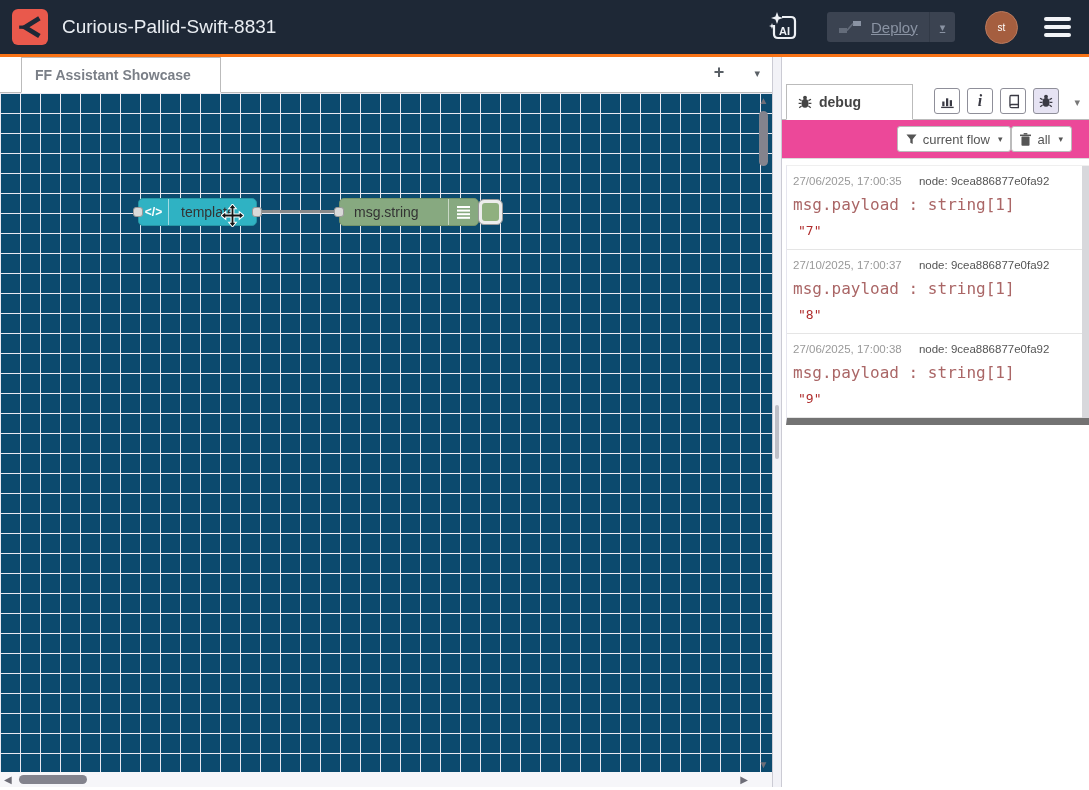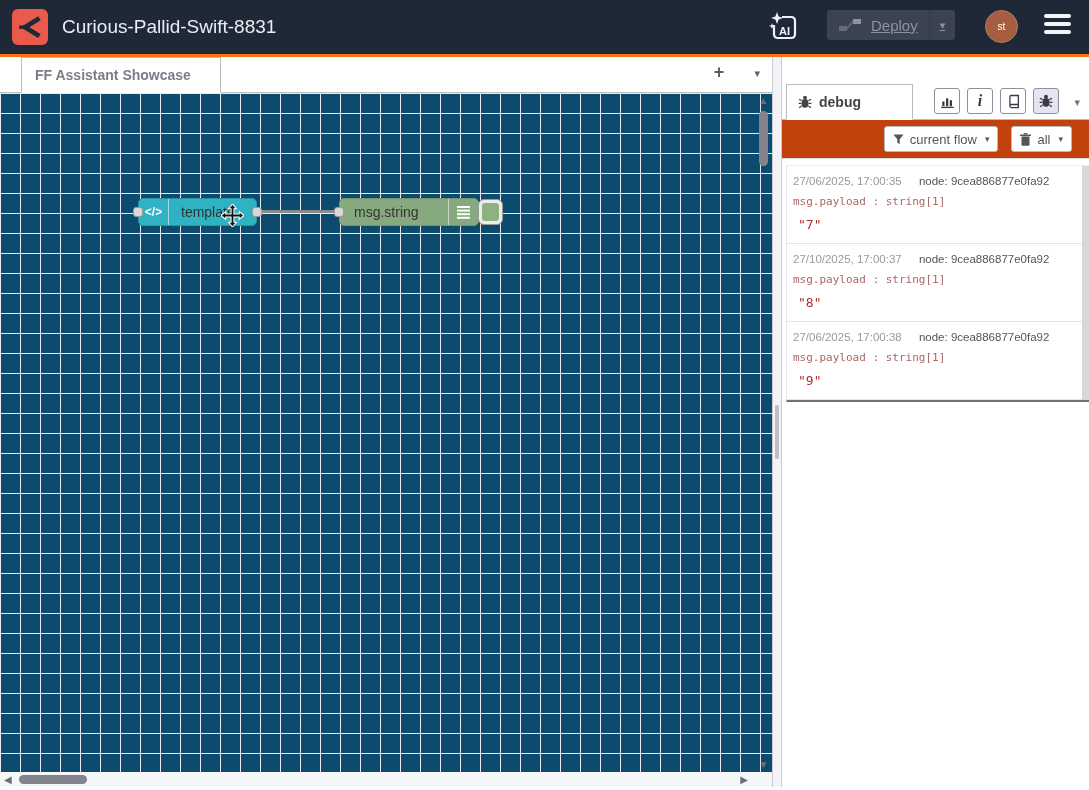--- a/index.html
+++ b/index.html
@@ -6,21 +6,21 @@
   html,body { width: 1089px; height: 790px; overflow: hidden;
     font-family: "Liberation Sans", sans-serif; background: #fff; }
 
   
   .header { height: 57px; background: #1e2836; border-bottom: 3px solid #f97316;
     display: flex; align-items: center; padding: 0 16px 0 12px; }
   .logo { width: 36px; height: 36px; background: #e9594c; border-radius: 6px;
     display: flex; align-items: center; justify-content: center; flex: none; }
   .app-title { color: #e9edf2; font-size: 19px; margin-left: 14px; flex: 1;
     white-space: nowrap; overflow: hidden; }
-  .hdr-right { display: flex; }
+  .hdr-right { display: flex; align-items: center; }
   .ai-btn { width: 34px; height: 34px; display: flex; align-items: center;
     justify-content: center; margin-right: 26px; cursor: pointer; }
   .deploy-btn { height: 30px; width: 128px; background: #3b4351; border-radius: 3px;
     display: flex; align-items: center; color: #8a93a3; font-size: 15px;
     margin-right: 30px; cursor: default; text-decoration: underline; }
   .deploy-main { display: flex; align-items: center; gap: 9px; padding: 0 10px 0 12px;
     flex: 1; }
   .deploy-caret { width: 26px; text-align: center; border-left: 1px solid #323a47;
     color: #8a93a3; font-size: 11px; line-height: 30px; cursor: pointer; }
   .avatar { width: 33px; height: 33px; border-radius: 50%; background: #a55e3f;
@@ -107,40 +107,40 @@
   .sb-iconbtns { position: absolute; right: 30px; top: 4px; display: flex; gap: 7px; }
   .icon-btn { width: 26px; height: 26px; border: 1px solid #8f8f99; border-radius: 3px;
     background: #fff; display: flex; align-items: center; justify-content: center;
     cursor: pointer; color: #3a3a44; }
   .icon-btn.active { background: #e6e3f3; }
   .info-glyph { font-family: "Liberation Serif", serif; font-weight: bold;
     font-size: 16px; font-style: italic; }
   .sb-caret { position: absolute; right: 9px; top: 12px; font-size: 11px;
     color: #777; cursor: pointer; }
 
-  .sb-toolbar { height: 39px; background: #c2410c; border-bottom: 1px solid #dcdcdc;
-    display: flex; align-items: center; justify-content: flex-end; gap: 13px;
+  .sb-toolbar { height: 39px; background: #ec4899; border-bottom: 1px solid #dcdcdc;
+    display: flex; align-items: center; justify-content: flex-end; 
     padding-right: 17px; flex: none; }
   .tool-btn { height: 26px; background: #fff; border: 1px solid #bbb; border-radius: 3px;
     display: flex; align-items: center; gap: 6px; padding: 0 8px; font-size: 13px;
     color: #555; cursor: pointer; }
   .tool-caret { font-size: 9px; color: #555; margin-left: 2px; }
 
   .debug-body { flex: 1; position: relative; background: #fff; }
   .debug-list { margin: 6px 0 0 4px; border-top: 1px solid #efefef;
-    border-bottom: 2px solid #737373; border-left: 1px solid #e6e6ee;
+    border-bottom: 7px solid #737373; border-left: 1px solid #e6e6ee;
     position: relative; padding-right: 7px; }
   .list-scroll { position: absolute; right: 0; top: 0; bottom: 0; width: 7px;
     background: #d8d8dc; }
   .msg { padding: 9px 10px 11px 6px; border-bottom: 1px solid #e5e5e5; cursor: pointer; }
   .msg:last-child { border-bottom: none; }
   .msg-meta { font-size: 11.5px; margin-bottom: 8px; }
   .msg-date { color: #999; }
   .msg-node { color: #555; margin-left: 14px; }
-  .msg-prop { font-family: "DejaVu Sans Mono", monospace; font-size: 11px;
+  .msg-prop { font-family: "DejaVu Sans Mono", monospace; font-size: 16px;
     color: #a66; margin-bottom: 9px; }
   .msg-value { font-family: "DejaVu Sans Mono", monospace; font-size: 13px;
     color: #b02e2e; padding-left: 5px; }
 </style>
 </head>
 <body>
 
 <div class="header">
   <div class="logo">
     <svg width="26" height="26" viewBox="0 0 36 36">

